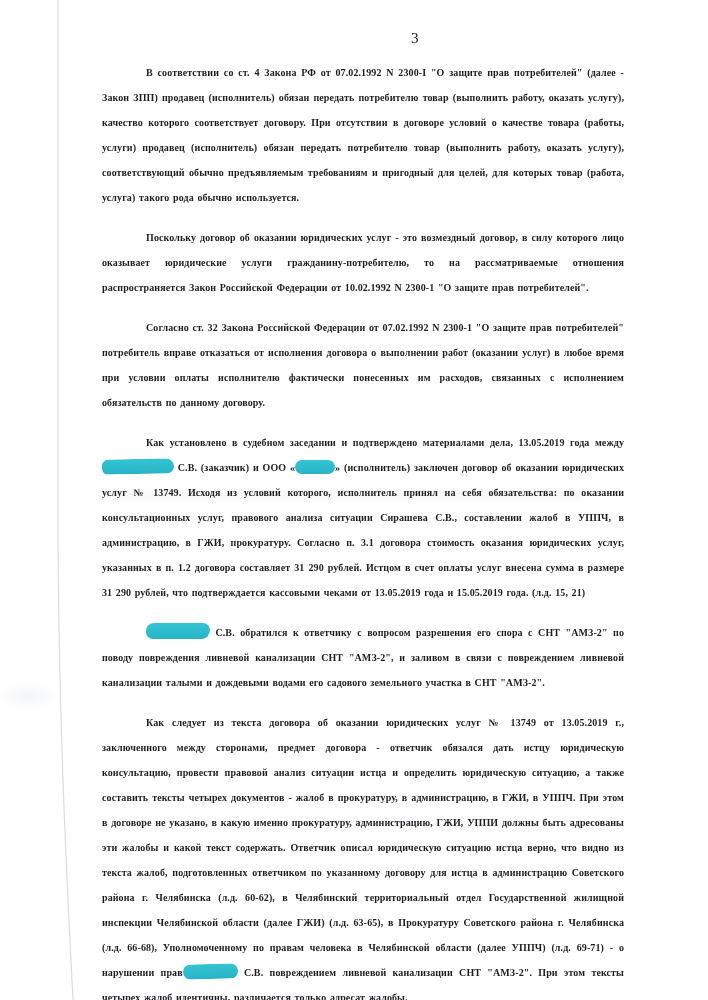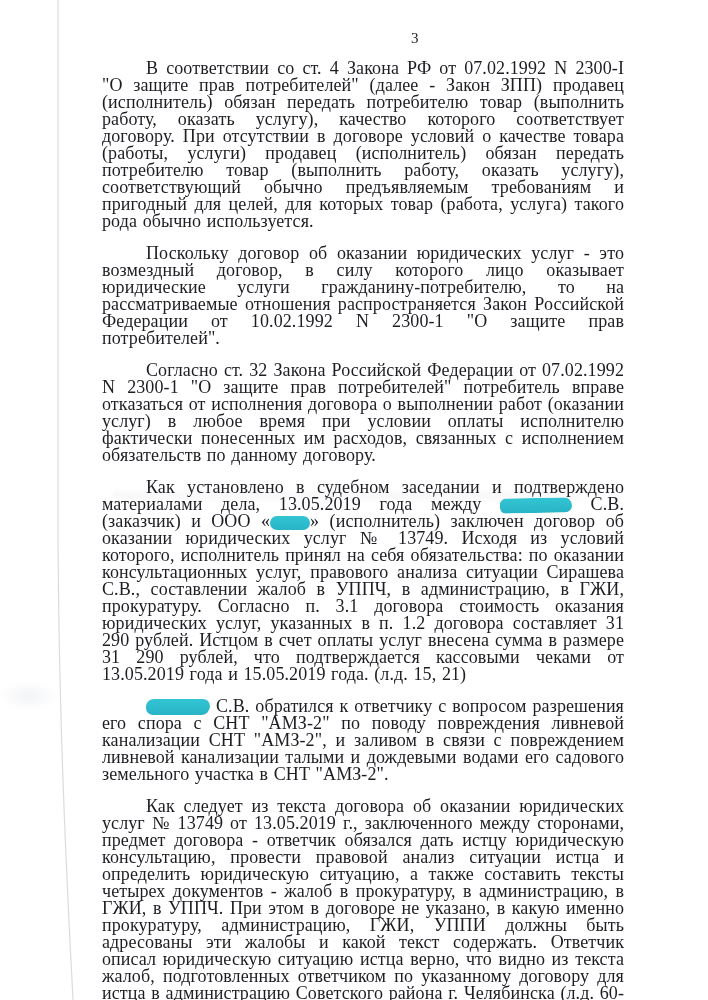--- a/index.html
+++ b/index.html
@@ -47,24 +47,25 @@
   .content {
     position: absolute;
     left: 102px;
     top: 60px;
     width: 522px;
   }
   .content p {
     margin: 0 0 15px 0;
     text-align: justify;
     text-indent: 44px;
-    font-size: 18px;
-    line-height: 17px;
+    font-size: 10px;
+    line-height: 25px;
     letter-spacing: 0.1px;
     word-spacing: 1px;
+    font-weight: bold;
   }
   .redact {
     display: inline-block;
     background: linear-gradient(180deg, rgba(255,255,255,.18), rgba(0,0,0,.06)), var(--redact, #2bb8ca);
     background-blend-mode: overlay, normal;
     border-radius: 9px;
     vertical-align: -3px;
   }
   .r1 { width: 72px; height: 15px; border-radius: 8px 10px 9px 7px; transform: rotate(-1deg); }
   .r2 { width: 40px; height: 14px; }

